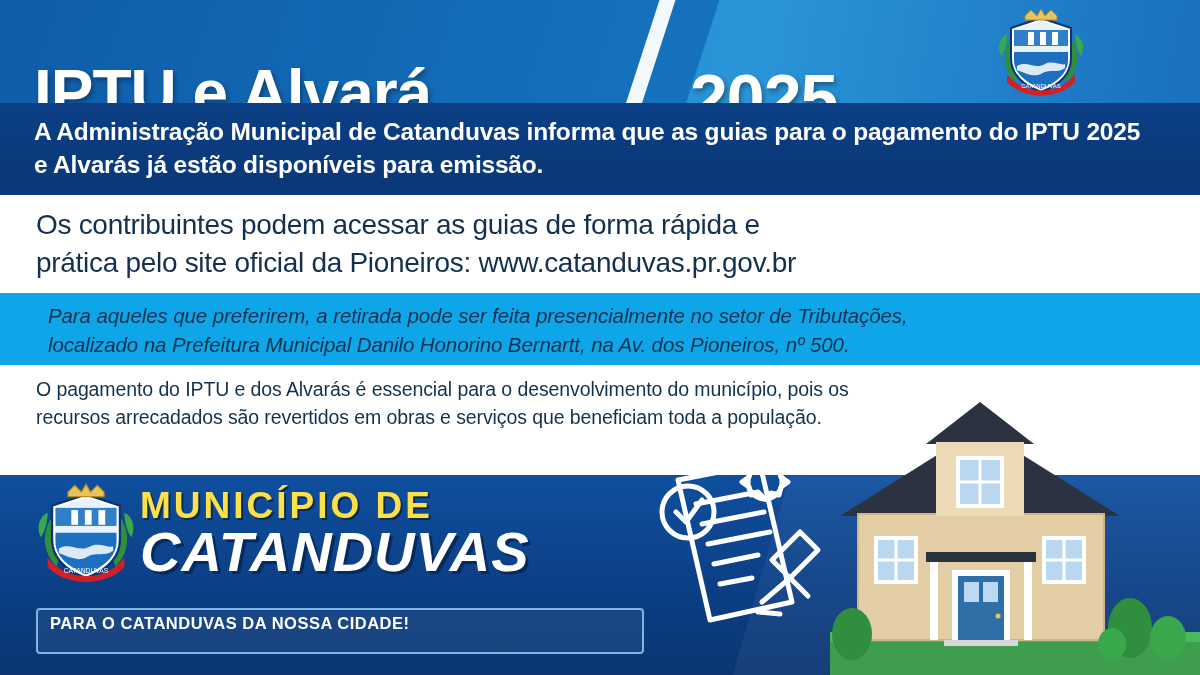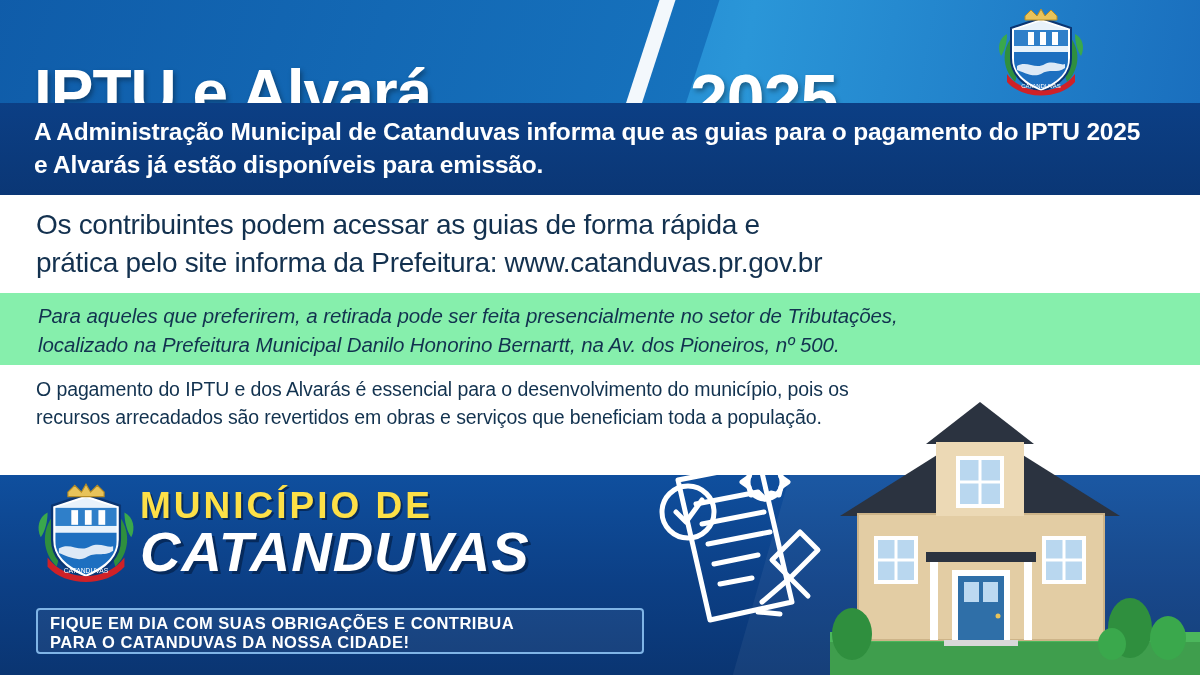--- a/index.html
+++ b/index.html
@@ -68,22 +68,22 @@
     padding: 11px 22px 0 36px;
   }
   .band-site p {
     color: #13314f; font-size: 28px; line-height: 38px; font-weight: normal;
     letter-spacing: -0.3px;
   }
 
   
   .band-note {
     position: absolute; left: 0; top: 293px; width: 1200px; height: 72px;
-    background: #86efac;
-    padding: 8px 22px 0 38px;
+    background: #0ea5e9;
+    padding: 8px 22px 0 48px;
   }
   .band-note p {
     color: #12324f; font-size: 20.5px; font-style: italic; line-height: 29px;
     letter-spacing: -0.1px;
   }
 
   
   .band-body {
     position: absolute; left: 0; top: 365px; width: 1200px; height: 110px;
     background: #ffffff;
@@ -176,21 +176,21 @@
       <path d="M30 8 L36 2 L42 8 L46 1 L50 8 L56 2 L62 8 L62 12 L30 12 Z" fill="#e8c35a" stroke="#b58c24" stroke-width="1"></path>
     </svg>
   </div>
 
   <div class="band-intro">
     <p>A Administração Municipal de Catanduvas informa que as guias para o pagamento do IPTU 2025 e Alvarás já estão disponíveis para emissão.</p>
   </div>
 
   <div class="band-site">
     <p>Os contribuintes podem acessar as guias de forma rápida e</p>
-    <p>prática pelo site informa da Prefeitura: www.catanduvas.pr.gov.br</p>
+    <p>prática pelo site oficial da Pioneiros: www.catanduvas.pr.gov.br</p>
   </div>
 
   <div class="band-note">
     <p>Para aqueles que preferirem, a retirada pode ser feita presencialmente no setor de Tributações,</p>
     <p>localizado na Prefeitura Municipal Danilo Honorino Bernartt, na Av. dos Pioneiros, nº 500.</p>
   </div>
 
   <div class="band-body">
     <p>O pagamento do IPTU e dos Alvarás é essencial para o desenvolvimento do município, pois os recursos arrecadados são revertidos em obras e serviços que beneficiam toda a população.</p>
   </div>
@@ -284,17 +284,16 @@
       <path d="M30 8 L36 2 L42 8 L46 1 L50 8 L56 2 L62 8 L62 12 L30 12 Z" fill="#e8c35a" stroke="#b58c24" stroke-width="1"></path>
     </svg>
   </div>
 
   <div class="muni-lockup">
     <div class="muni-line1">MUNICÍPIO DE</div>
     <div class="muni-line2">CATANDUVAS</div>
   </div>
 
   <div class="slogan">
-    <p>FIQUE EM DIA COM SUAS OBRIGAÇÕES E CONTRIBUA</p>
     <p>PARA O CATANDUVAS DA NOSSA CIDADE!</p>
   </div>
 
 </div>
 
 </body></html>

